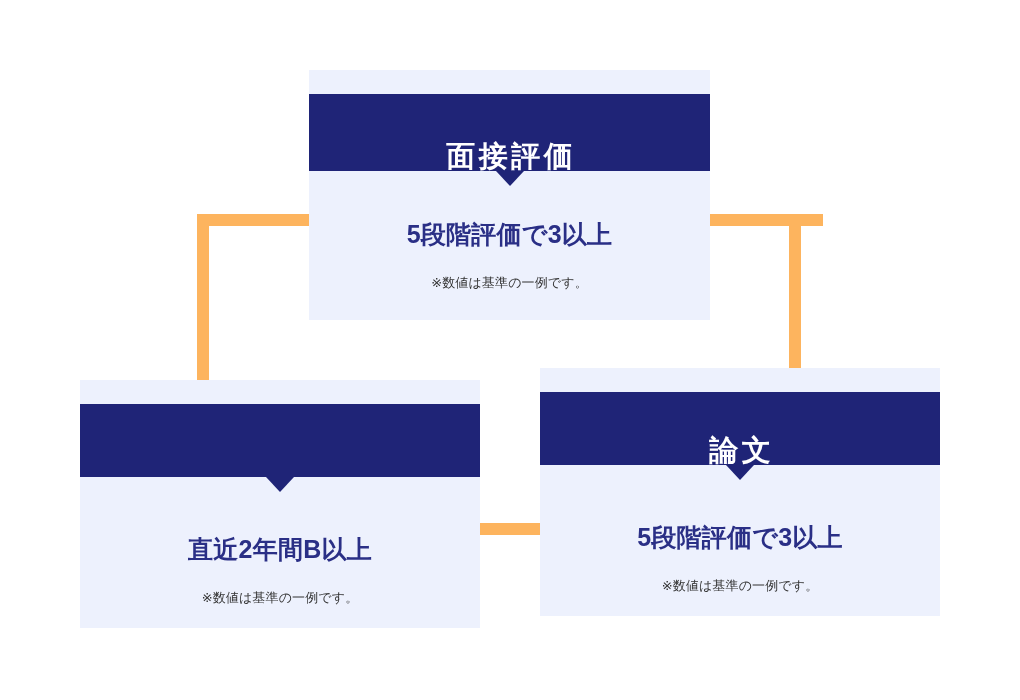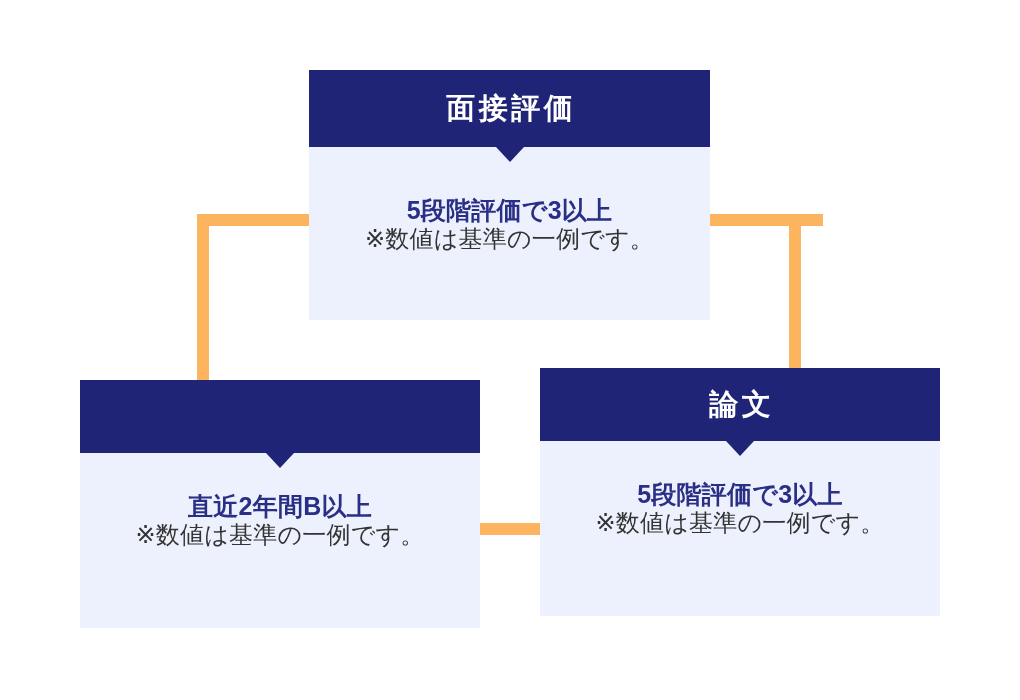--- a/index.html
+++ b/index.html
@@ -45,27 +45,28 @@
 
   .node-top    { left: 309px; top: 70px;  width: 401px; height: 250px; }
   .node-left   { left: 80px;  top: 380px; width: 400px; height: 248px; }
   .node-right  { left: 540px; top: 368px; width: 400px; height: 248px; }
 
   .node-header {
     position: relative;
     background: #1f2477;
     color: #ffffff;
     display: flex;
-    align-items: center;
+    align-items: flex-end;
     justify-content: center;
     font-weight: bold;
     letter-spacing: 0.12em;
     text-indent: 0.12em;
     font-size: 29px;
     line-height: 1;
+    margin-top: 24px;
   }
   .node-top .node-header  { height: 77px; }
   .node-left .node-header,
   .node-right .node-header { height: 73px; }
 
   
   .node-header .notch {
     position: absolute;
     left: 50%;
     bottom: -15px;
@@ -79,35 +80,35 @@
 
   .node-body {
     display: flex;
     flex-direction: column;
     align-items: center;
     justify-content: flex-start;
     text-align: center;
   }
   .node-top .node-body   { padding-top: 48px; }
   .node-left .node-body,
-  .node-right .node-body { padding-top: 38px; }
+  .node-right .node-body { padding-top: 57px; }
 
   .node-criteria {
     color: #2a2f86;
     font-weight: bold;
     font-size: 25px;
     line-height: 1.2;
     letter-spacing: 0.01em;
     white-space: nowrap;
   }
 
   .node-note {
-    margin-top: 0;
+    margin-top: 26px;
     color: #333333;
-    font-size: 24px;
+    font-size: 13px;
     line-height: 1.2;
     letter-spacing: 0.01em;
     white-space: nowrap;
   }
 </style>
 </head>
 <body>
 
 <div id="diagram">
 

